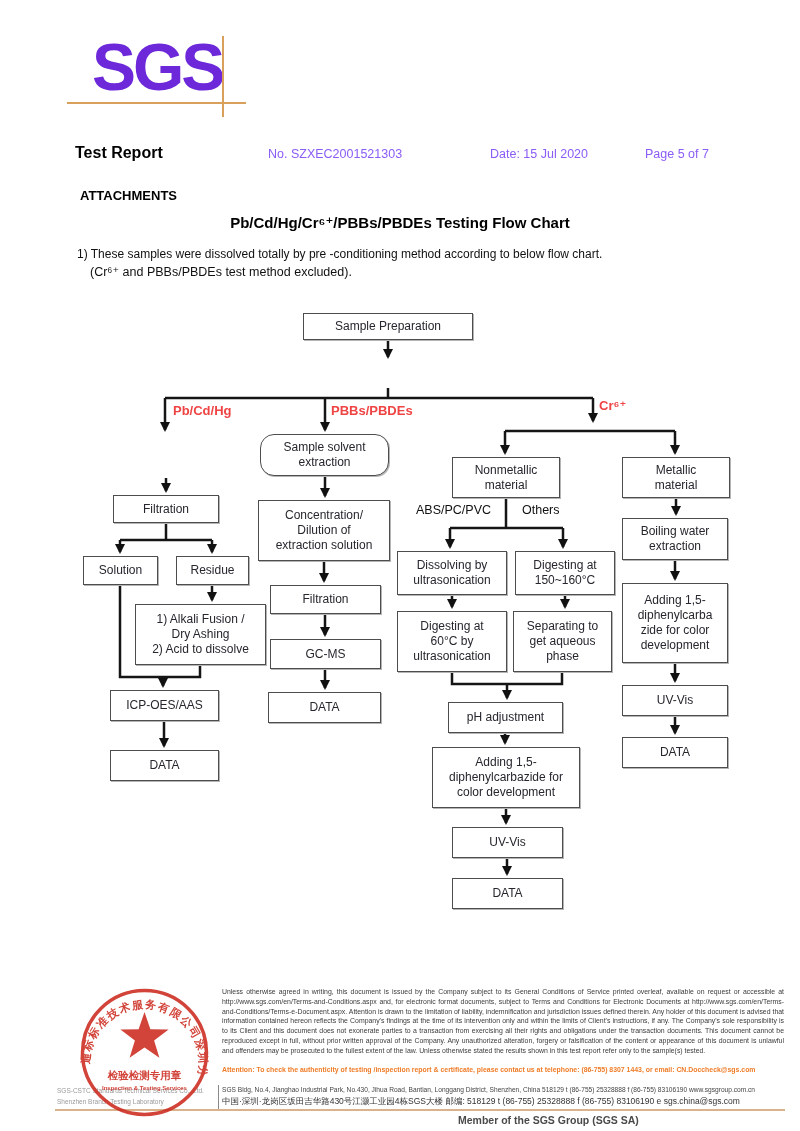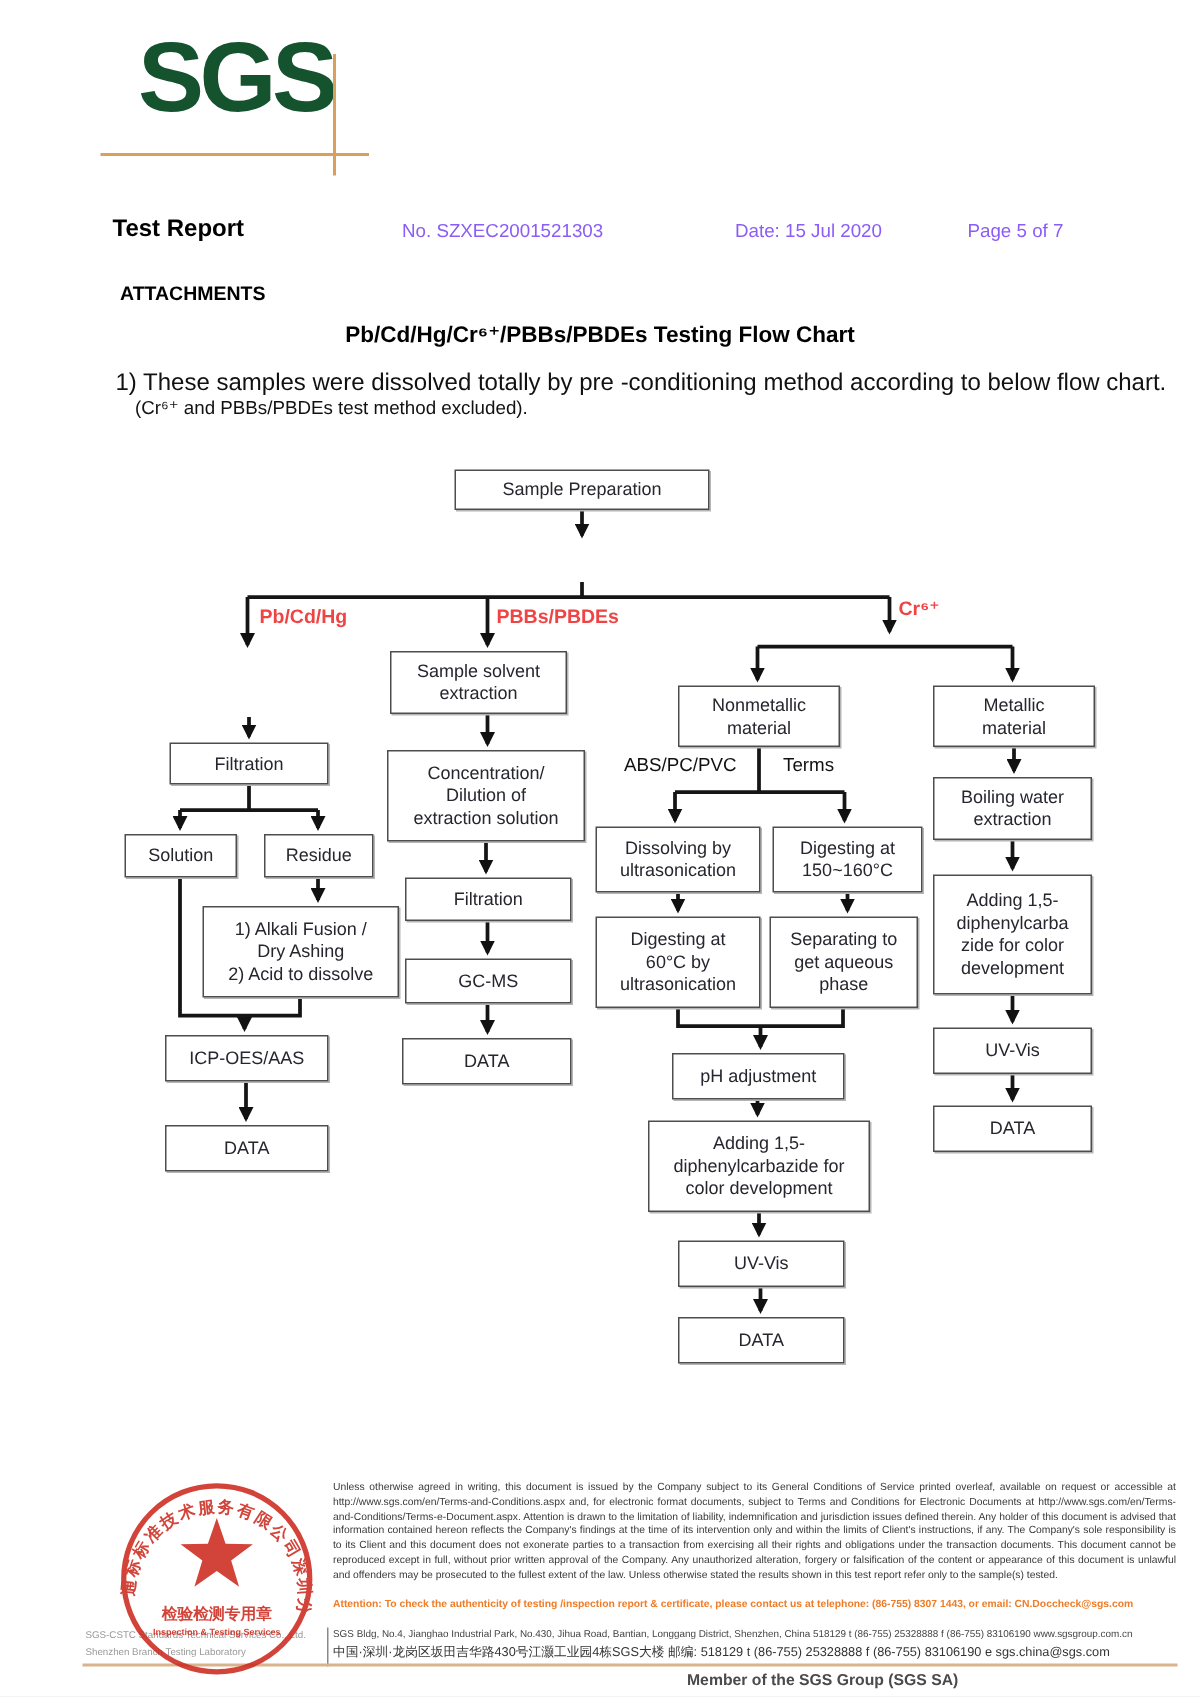--- a/index.html
+++ b/index.html
@@ -2,30 +2,30 @@
 <html><head>
 <meta charset="utf-8">
 <style>
   html,body{margin:0;padding:0;background:#e9e9e9;}
   .page{
     position:relative;width:800px;height:1131px;background:#ffffff;
     font-family:"Liberation Sans","DejaVu Sans",sans-serif;color:#1a1a1a;
     overflow:hidden;margin:0 auto;
   }
   
-  .logo-text{position:absolute;left:92px;top:18px;font-size:66px;font-weight:bold;
-    color:#14532d;letter-spacing:-3px;line-height:1;}
+  .logo-text{position:absolute;left:92px;top:34px;font-size:66px;font-weight:bold;
+    color:#6d28d9;letter-spacing:-3px;line-height:1;}
   .logo-hline{position:absolute;left:67px;top:102px;width:179px;height:2px;background:#d9a05b;}
   .logo-vline{position:absolute;left:222px;top:36px;width:2px;height:81px;background:#d9a05b;}
   .report-title{position:absolute;left:75px;top:144px;font-size:16px;font-weight:bold;color:#000;}
   .meta{position:absolute;top:147px;font-size:12.5px;color:#8b5cf6;}
   .attach-heading{position:absolute;left:80px;top:188px;font-size:13px;font-weight:bold;color:#000;}
   .chart-title{position:absolute;left:0;top:214px;width:800px;text-align:center;
     font-size:15px;font-weight:bold;color:#000;}
-  .note1{position:absolute;left:77px;top:247px;font-size:16px;color:#111;}
+  .note1{position:absolute;left:77px;top:247px;font-size:12px;color:#111;}
   .note2{position:absolute;left:90px;top:264px;font-size:12.5px;color:#111;}
   
   .node{
     position:absolute;border:1.5px solid #4d4d4d;background:#fff;
     box-shadow:1px 1px 0 #b5b5b5;
     display:flex;align-items:center;justify-content:center;text-align:center;
     font-size:12px;line-height:1.25;color:#26262e;white-space:pre-line;box-sizing:border-box;
     padding:1px 2px;
   }
   .branch-label{position:absolute;font-size:13px;font-weight:bold;color:#ef4444;white-space:nowrap;}
@@ -109,34 +109,34 @@
       <path d="M675,560 V579" marker-end="url(#ah)"></path>
       <path d="M675,663 V681" marker-end="url(#ah)"></path>
       <path d="M675,716 V733" marker-end="url(#ah)"></path>
     </g>
   </svg>
 
   <div class="branch-label" style="left:173px;top:403px;">Pb/Cd/Hg</div>
   <div class="branch-label" style="left:331px;top:403px;">PBBs/PBDEs</div>
   <div class="branch-label" style="left:599px;top:398px;">Cr⁶⁺</div>
   <div class="path-label" style="left:416px;top:503px;">ABS/PC/PVC</div>
-  <div class="path-label" style="left:522px;top:503px;">Terms</div>
+  <div class="path-label" style="left:522px;top:503px;">Others</div>
 
   <div class="node" style="left:303px;top:313px;width:170px;height:27px;">Sample Preparation</div>
 
   <div class="node" style="left:113px;top:495px;width:106px;height:28px;">Filtration</div>
   <div class="node" style="left:83px;top:556px;width:75px;height:29px;">Solution</div>
   <div class="node" style="left:176px;top:556px;width:73px;height:29px;">Residue</div>
   <div class="node" style="left:135px;top:604px;width:131px;height:61px;">1) Alkali Fusion /
 Dry Ashing
 2) Acid to dissolve</div>
   <div class="node" style="left:110px;top:690px;width:109px;height:31px;">ICP-OES/AAS</div>
   <div class="node" style="left:110px;top:750px;width:109px;height:31px;">DATA</div>
 
-  <div class="node" style="left:260px;top:434px;width:118px;height:42px;">Sample solvent
+  <div class="node" style="left:260px;top:434px;width:129px;height:42px;border-radius:14px;">Sample solvent
 extraction</div>
   <div class="node" style="left:258px;top:500px;width:132px;height:61px;">Concentration/
 Dilution of
 extraction solution</div>
   <div class="node" style="left:270px;top:585px;width:111px;height:29px;">Filtration</div>
   <div class="node" style="left:270px;top:639px;width:111px;height:30px;">GC-MS</div>
   <div class="node" style="left:268px;top:692px;width:113px;height:31px;">DATA</div>
 
   <div class="node" style="left:452px;top:457px;width:108px;height:41px;">Nonmetallic
 material</div>

